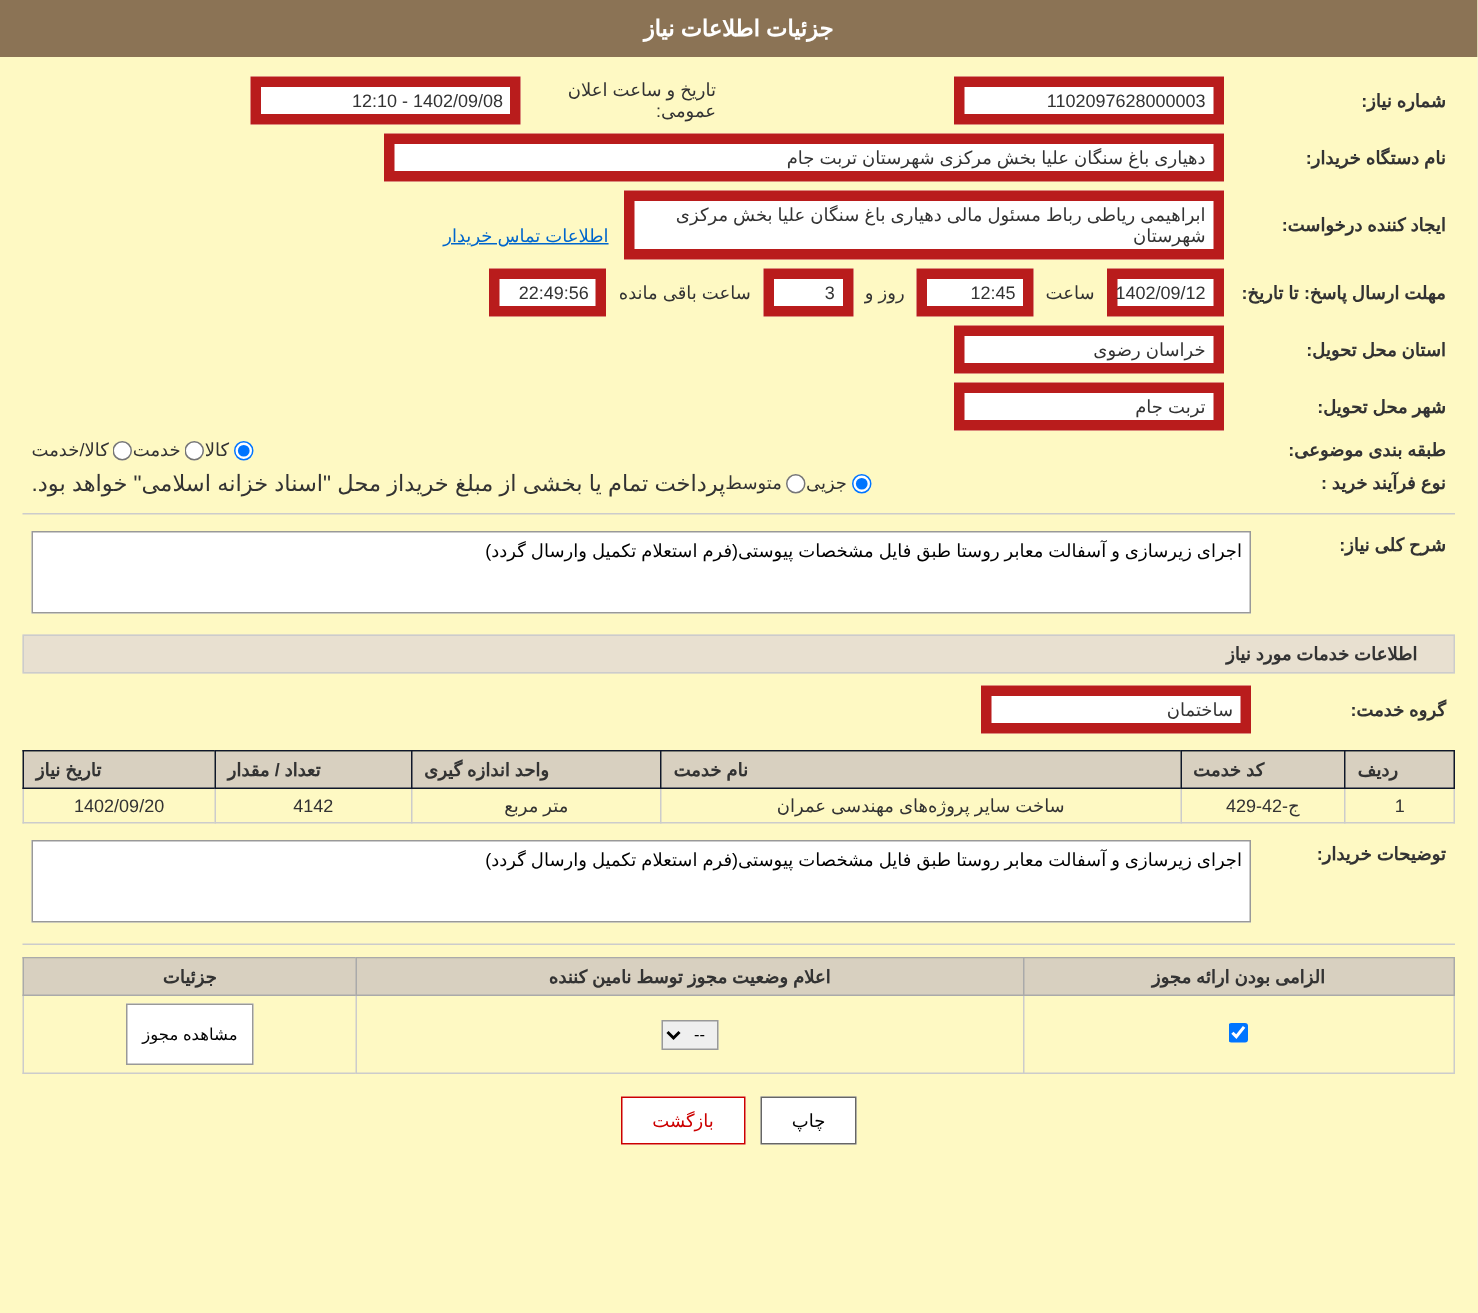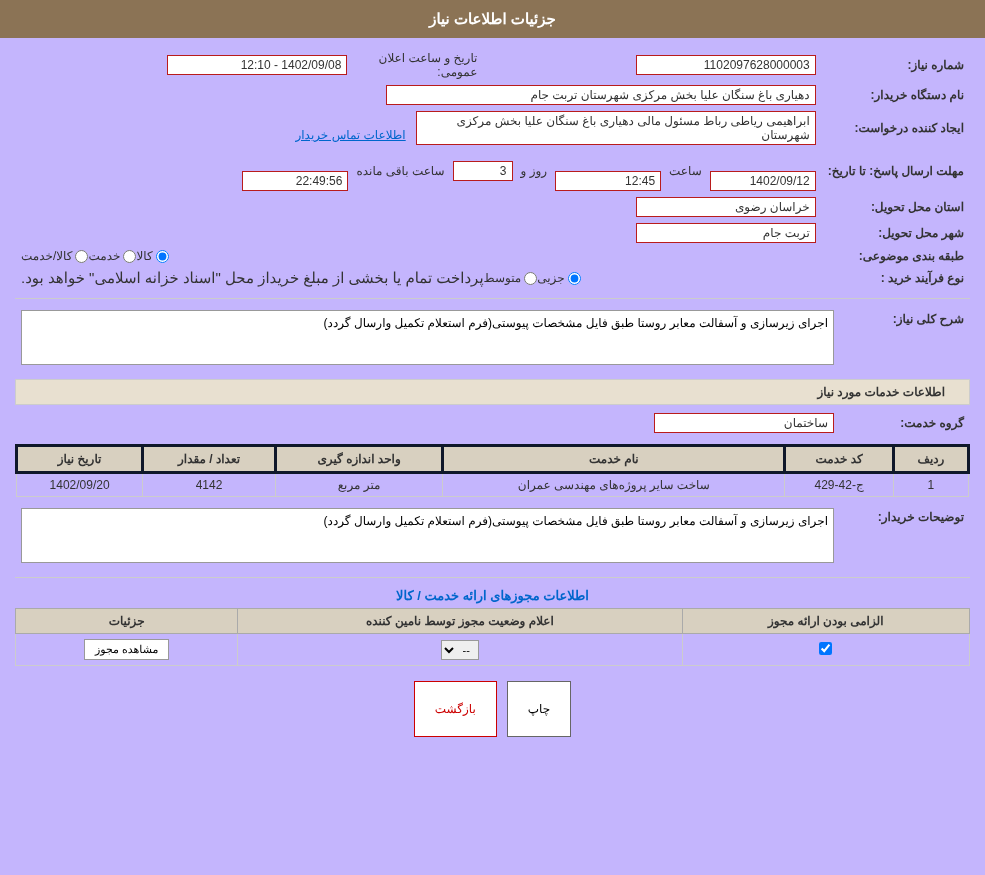--- a/index.html
+++ b/index.html
@@ -6,21 +6,21 @@
     body {
       font-family: Tahoma, Arial, sans-serif;
       font-size: 12px;
       background: #f0f0f0;
       direction: rtl;
       color: #333;
     }
     .page-wrapper {
       width: 985px;
       min-height: 875px;
-      background: #c4b5fd;
+      background: #fef9c3;
       margin: 0 auto;
     }
     .header-bar {
       background: #8B7355;
       color: #fff;
       text-align: center;
       padding: 10px;
       font-size: 15px;
       font-weight: bold;
     }
@@ -48,31 +48,30 @@
       text-align: right;
       font-weight: bold;
       white-space: nowrap;
       color: #333;
       width: 130px;
     }
     .value-cell {
       text-align: right;
     }
     .input-box {
-      border: 1px solid #b91c1c;
+      border: 7px solid #b91c1c;
       background: #fff;
       padding: 2px 5px;
       display: inline-block;
     }
     .input-medium {
       width: 180px;
     }
     .input-small {
-      width: 106px;
-      margin-top: 20px;
+      width: 78px;
     }
     .input-number {
       width: 60px;
     }
     .link-blue {
       color: #0066cc;
       text-decoration: underline;
       cursor: pointer;
     }
     .radio-group {
@@ -102,23 +101,23 @@
       font-family: Tahoma, Arial, sans-serif;
       font-size: 12px;
     }
     .services-table {
       width: 100%;
       border-collapse: collapse;
       margin: 8px 0;
     }
     .services-table th {
       background: #d8d0c0;
-      border: 3px solid #0f172a;
+      border: 1px solid #0f172a;
       padding: 5px 8px;
-      text-align: center;
+      text-align: left;
       font-weight: bold;
     }
     .services-table td {
       border: 1px solid #ccc;
       padding: 4px 8px;
       text-align: center;
     }
     .services-table tr:nth-child(even) td {
       background: #f9f9f9;
     }
@@ -142,38 +141,38 @@
       font-weight: bold;
     }
     .permits-table td {
       border: 1px solid #ccc;
       padding: 5px 8px;
       text-align: center;
     }
     .btn-view {
       background: #fff;
       border: 1px solid #999;
-      padding: 3px 10px;
+      padding: 13px 10px;
       cursor: pointer;
       font-family: Tahoma, Arial, sans-serif;
       font-size: 11px;
     }
     .btn-primary {
       background: #fff;
       border: 1px solid #666;
       padding: 4px 20px;
       cursor: pointer;
       font-family: Tahoma, Arial, sans-serif;
       font-size: 12px;
     }
     .btn-back {
       background: #fff;
       border: 1px solid #cc0000;
       color: #cc0000;
-      padding: 20px 20px;
+      padding: 8px 20px;
       cursor: pointer;
       font-family: Tahoma, Arial, sans-serif;
       font-size: 12px;
     }
     .buttons-row {
       text-align: center;
       margin: 15px 0;
       display: flex;
       justify-content: center;
       gap: 10px;
@@ -212,21 +211,21 @@
           <span class="input-box input-medium">1102097628000003</span>
         </td>
         <td style="width:130px; text-align:right;">تاریخ و ساعت اعلان عمومی:</td>
         <td>
           <span class="input-box input-medium">1402/09/08 - 12:10</span>
         </td>
       </tr>
       <tr>
         <td class="label-cell">نام دستگاه خریدار:</td>
         <td colspan="3" class="value-cell">
-          <span class="input-box" style="width:430px;padding-left:30px;">دهیاری باغ سنگان علیا بخش مرکزی شهرستان تربت جام</span>
+          <span class="input-box" style="width:560px;padding-left:30px;">دهیاری باغ سنگان علیا بخش مرکزی شهرستان تربت جام</span>
         </td>
       </tr>
       <tr>
         <td class="label-cell">ایجاد کننده درخواست:</td>
         <td colspan="3" class="value-cell">
           <span class="input-box" style="width:400px;">ابراهیمی ریاطی رباط مسئول مالی دهیاری باغ سنگان علیا بخش مرکزی شهرستان</span>
           &nbsp;
           <span class="link-blue">اطلاعات تماس خریدار</span>
         </td>
       </tr>
@@ -349,21 +348,20 @@
         <td class="label-cell" style="vertical-align:top; padding-top:5px;">توضیحات خریدار:</td>
         <td>
           <textarea class="description-box" readonly="" style="">اجرای زیرسازی و آسفالت معابر روستا طبق فایل مشخصات پیوستی(فرم استعلام تکمیل وارسال گردد)</textarea>
         </td>
       </tr>
     </tbody>
       </table>
 
     <hr class="separator">
 
-    <div class="permits-section-title">اطلاعات مجوزهای ارائه خدمت / کالا</div>
 
     <table class="permits-table">
       <thead>
         <tr>
           <th>الزامی بودن ارائه مجوز</th>
           <th>اعلام وضعیت مجوز توسط نامین کننده</th>
           <th>جزئیات</th>
         </tr>
       </thead>
       <tbody id="permits-tbody">

